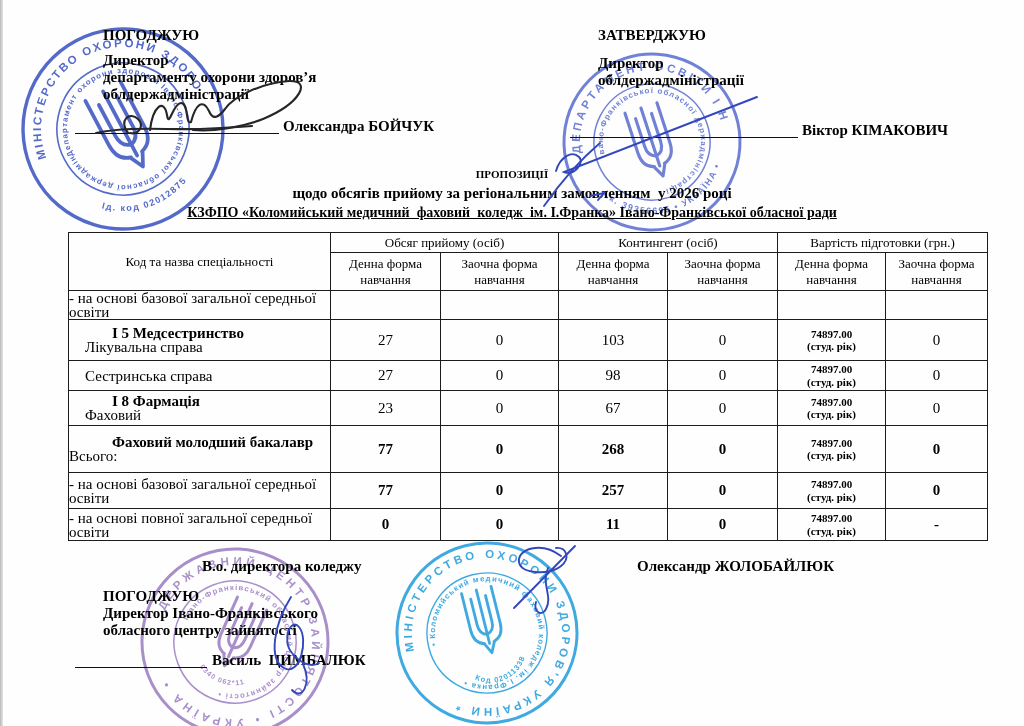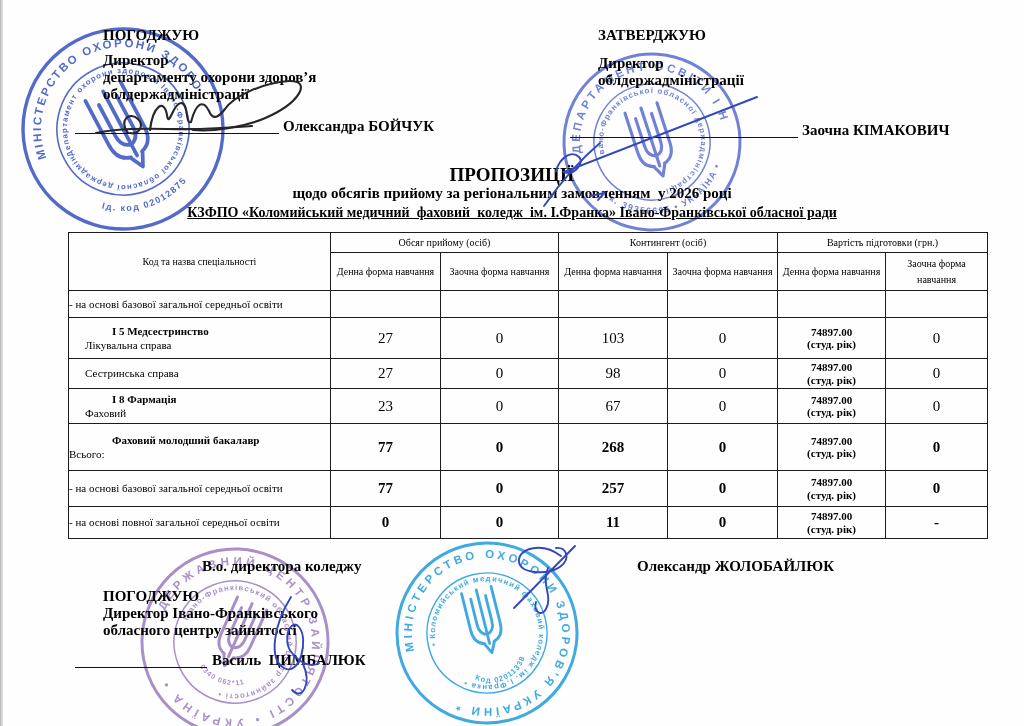--- a/index.html
+++ b/index.html
@@ -14,30 +14,30 @@
   .edge-artifact{position:absolute;left:0;top:0;width:3px;height:726px;
     background:linear-gradient(90deg,#b9b9b9,#e6e6e6);z-index:1;}
 
   
   .sig-block{font-size:15px;font-weight:bold;line-height:17px;z-index:10;margin-left:28px;}
   .sig-line{border-bottom:1.6px solid #111;height:0;z-index:10;}
   .signer{font-size:15px;font-weight:bold;z-index:10;}
 
   
   .title-wrap{left:0;top:165px;width:1024px;text-align:center;z-index:10;}
-  .title-l1{font-size:19px;font-weight:bold;line-height:19px;}
+  .title-l1{font-size:11px;font-weight:bold;line-height:19px;}
   .title-l2{font-size:15px;font-weight:bold;line-height:19px;}
   .title-l3{font-size:14px;font-weight:bold;line-height:20px;text-decoration:underline;}
 
   
   #tbl{position:absolute;left:68px;top:232px;width:919px;z-index:10;
        border-collapse:collapse;table-layout:fixed;background:transparent;}
   #tbl th,#tbl td{border:1.5px solid #1c1c1c;padding:0;vertical-align:middle;}
-  #tbl th{font-weight:normal;font-size:10px;line-height:16px;text-align:center;padding:1px 4px;}
-  .name-cell{font-size:11px;line-height:14.2px;text-align:left;padding:2px 4px 2px 5px;}
+  #tbl th{font-weight:normal;font-size:13px;line-height:16px;text-align:center;padding:1px 4px;}
+  .name-cell{font-size:15px;line-height:14.2px;text-align:left;padding:2px 4px 2px 5px;}
   .name-cell .ind{padding-left:16px;}
   .num-cell{text-align:center;font-size:15px;}
   .num-cell.cost div{font-size:11px;font-weight:bold;line-height:12.5px;}
   tr[data-name="table-row"] td{height:auto;}
 
   
   .stamp{position:absolute;z-index:20;mix-blend-mode:multiply;pointer-events:none;}
   .ring-lg{font-family:"Liberation Sans","DejaVu Sans",sans-serif;font-size:11.5px;
     font-weight:bold;letter-spacing:2.2px;fill:currentColor;}
   .ring-sm{font-family:"Liberation Sans","DejaVu Sans",sans-serif;font-size:7.8px;
@@ -78,21 +78,21 @@
 <div class="abs sig-line" style="left:75px;top:133px;width:204px" data-name="signature-line"></div>
 <div class="abs signer" style="left:283px;top:118px" data-name="signer-name">Олександра БОЙЧУК</div>
 
 <div class="abs sig-block" style="left:570px;top:27px" data-name="approve-block-education">
   <div data-name="approve-label">ЗАТВЕРДЖУЮ</div>
   <div style="height:11px"></div>
   <div data-name="approve-line">Директор</div>
   <div data-name="approve-line">облдержадміністрації</div>
 </div>
 <div class="abs sig-line" style="left:570px;top:137px;width:228px" data-name="signature-line"></div>
-<div class="abs signer" style="left:802px;top:122px" data-name="signer-name">Заочна КІМАКОВИЧ</div>
+<div class="abs signer" style="left:802px;top:122px" data-name="signer-name">Віктор КІМАКОВИЧ</div>
 
 <div class="abs title-wrap" data-name="document-title-block">
   <div class="title-l1" data-name="page-title">ПРОПОЗИЦІЇ</div>
   <div class="title-l2 pre" data-name="page-subtitle">щодо обсягів прийому за регіональним замовленням  у 2026 році</div>
   <div class="title-l3 pre" data-name="institution-name">КЗФПО «Коломийський медичний  фаховий  коледж  ім. І.Франка» Івано-Франківської обласної ради</div>
 </div>
 
 <table id="tbl" data-name="admission-table">
   <colgroup>
     <col style="width:262px">

